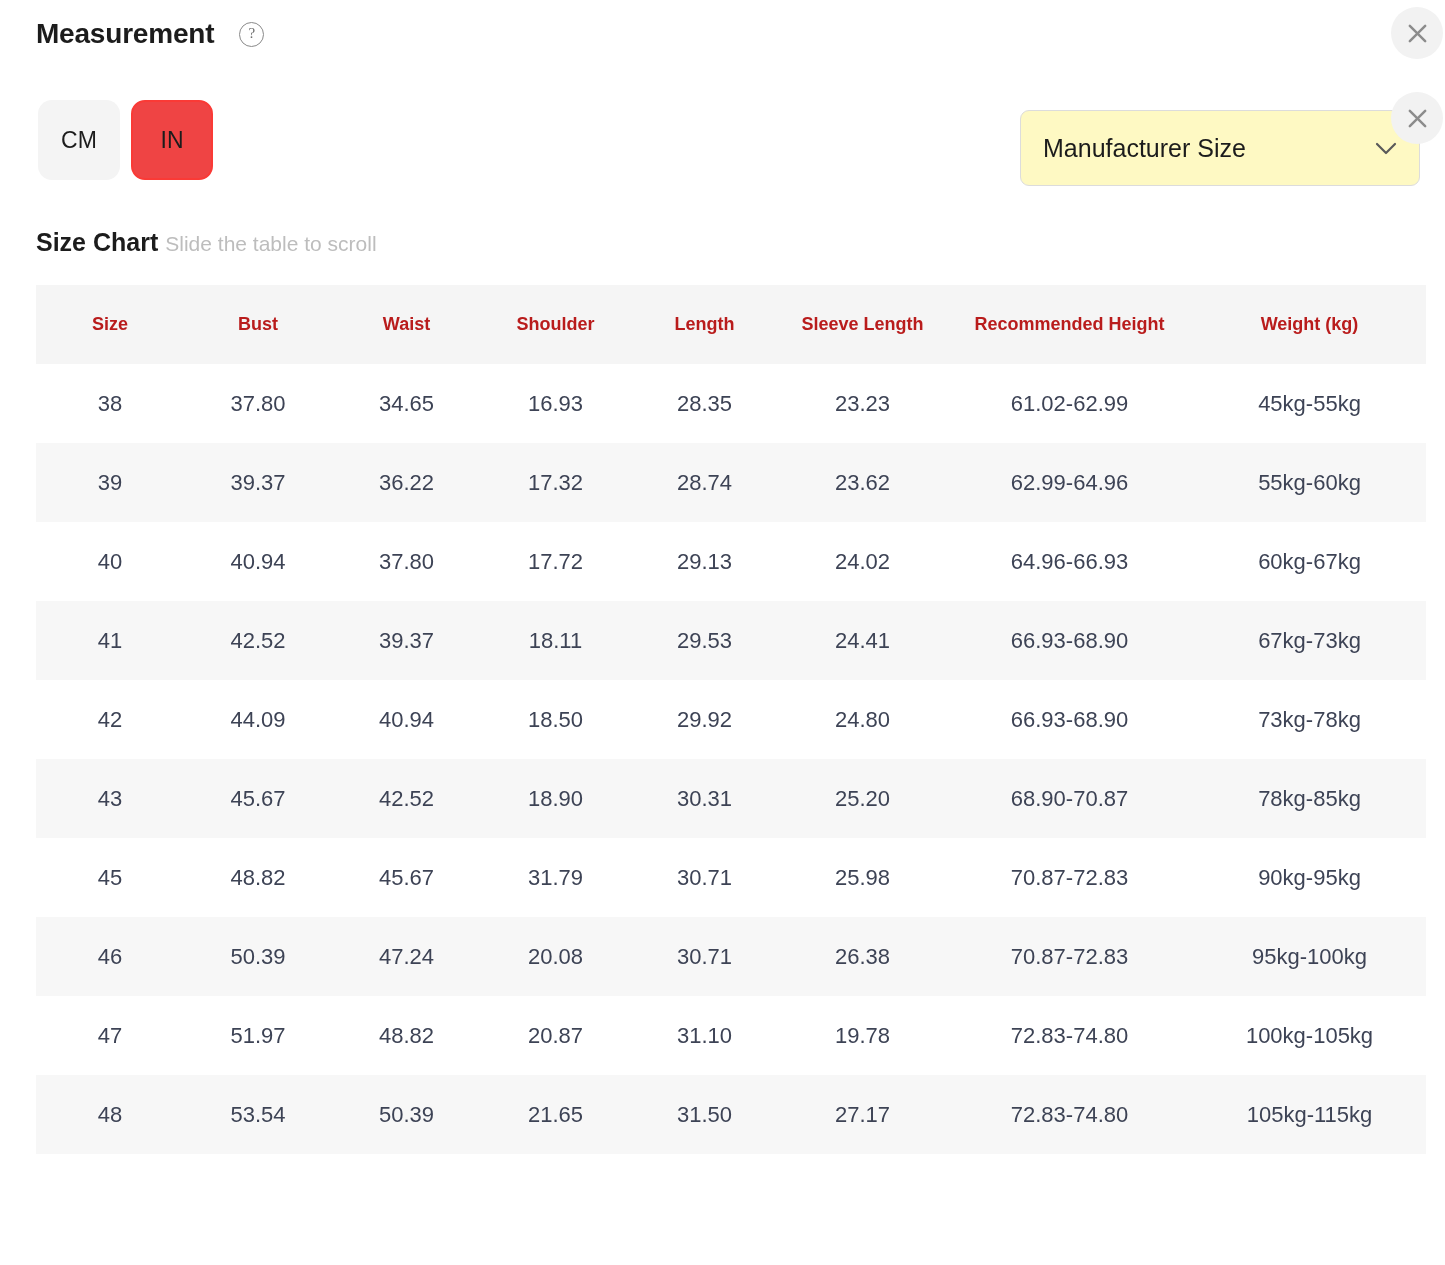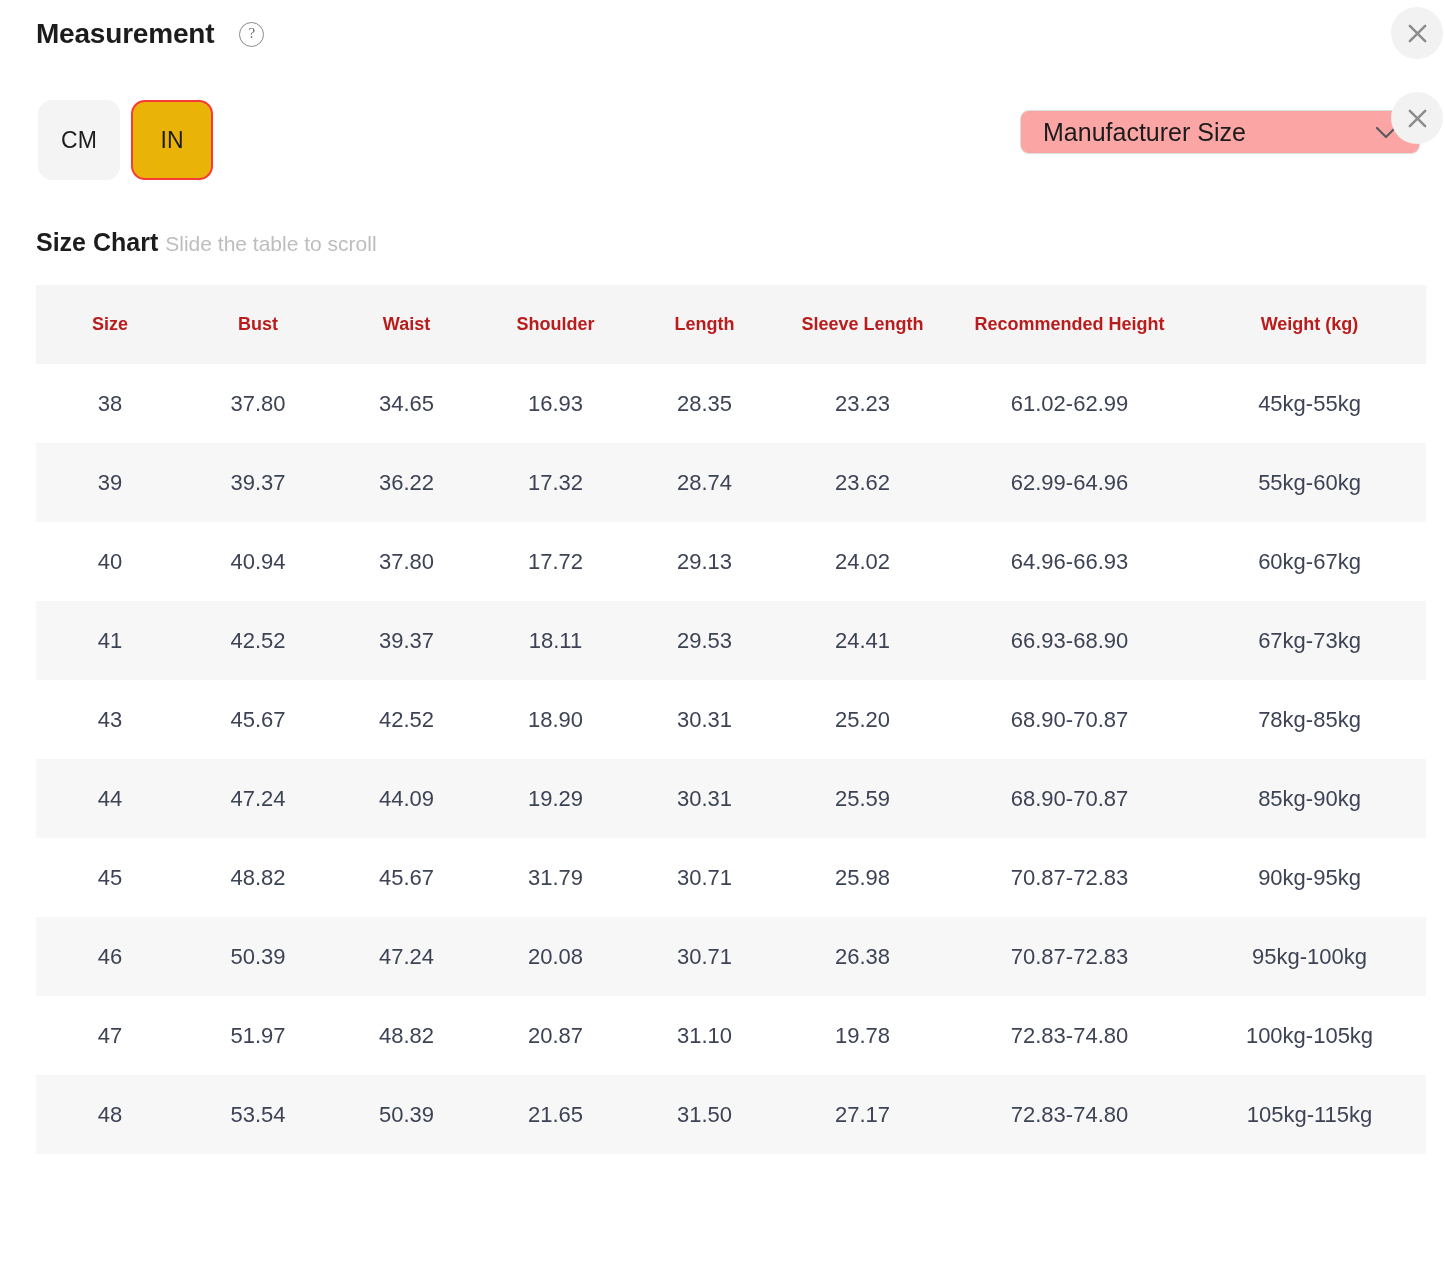--- a/index.html
+++ b/index.html
@@ -70,33 +70,33 @@
     align-items: center;
     justify-content: center;
     font-size: 23px;
     font-weight: normal;
     color: #1c1c1c;
     cursor: pointer;
   }
 
   .unit-btn.selected {
     border-color: #fa3a36;
-    background: #eab308;
+    background: #ef4444;
   }
 
   
   .size-select {
     position: absolute;
     left: 1020px;
     top: 110px;
     width: 400px;
-    height: 44px;
+    height: 76px;
     border: 1.5px solid #dcdcdc;
     border-radius: 9px;
-    background: #fca5a5;
+    background: #fef9c3;
     display: flex;
     align-items: center;
     padding: 0 22px;
     cursor: pointer;
   }
 
   .size-select-value {
     flex: 1;
     font-size: 25px;
     color: #1c1c1c;
@@ -293,40 +293,40 @@
             <td>41</td>
             <td>42.52</td>
             <td>39.37</td>
             <td>18.11</td>
             <td>29.53</td>
             <td>24.41</td>
             <td>66.93-68.90</td>
             <td>67kg-73kg</td>
           </tr>
           <tr>
+            <td>42</td>
+            <td>44.09</td>
+            <td>40.94</td>
+            <td>18.50</td>
+            <td>29.92</td>
+            <td>24.80</td>
+            <td>66.93-68.90</td>
+            <td>73kg-78kg</td>
+          </tr>
+          <tr>
             <td>43</td>
             <td>45.67</td>
             <td>42.52</td>
             <td>18.90</td>
             <td>30.31</td>
             <td>25.20</td>
             <td>68.90-70.87</td>
             <td>78kg-85kg</td>
           </tr>
           <tr>
-            <td>44</td>
-            <td>47.24</td>
-            <td>44.09</td>
-            <td>19.29</td>
-            <td>30.31</td>
-            <td>25.59</td>
-            <td>68.90-70.87</td>
-            <td>85kg-90kg</td>
-          </tr>
-          <tr>
             <td>45</td>
             <td>48.82</td>
             <td>45.67</td>
             <td>31.79</td>
             <td>30.71</td>
             <td>25.98</td>
             <td>70.87-72.83</td>
             <td>90kg-95kg</td>
           </tr>
           <tr>

